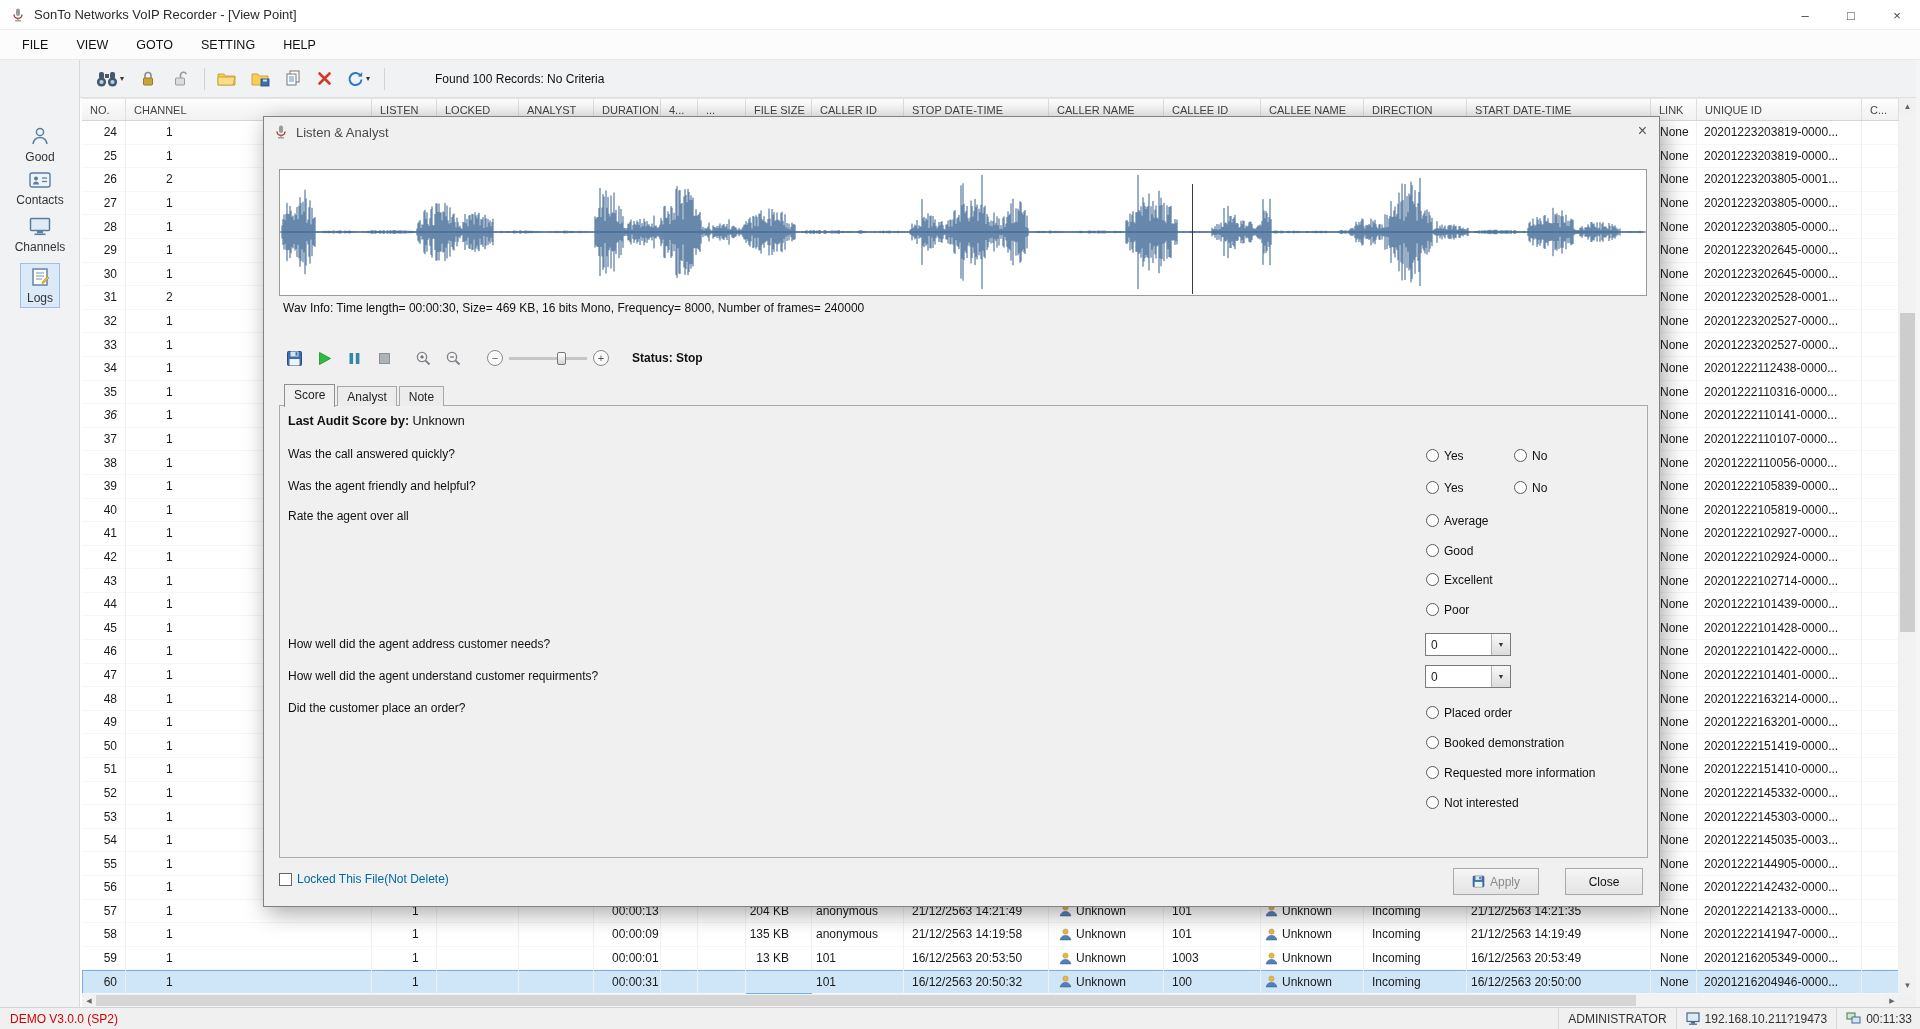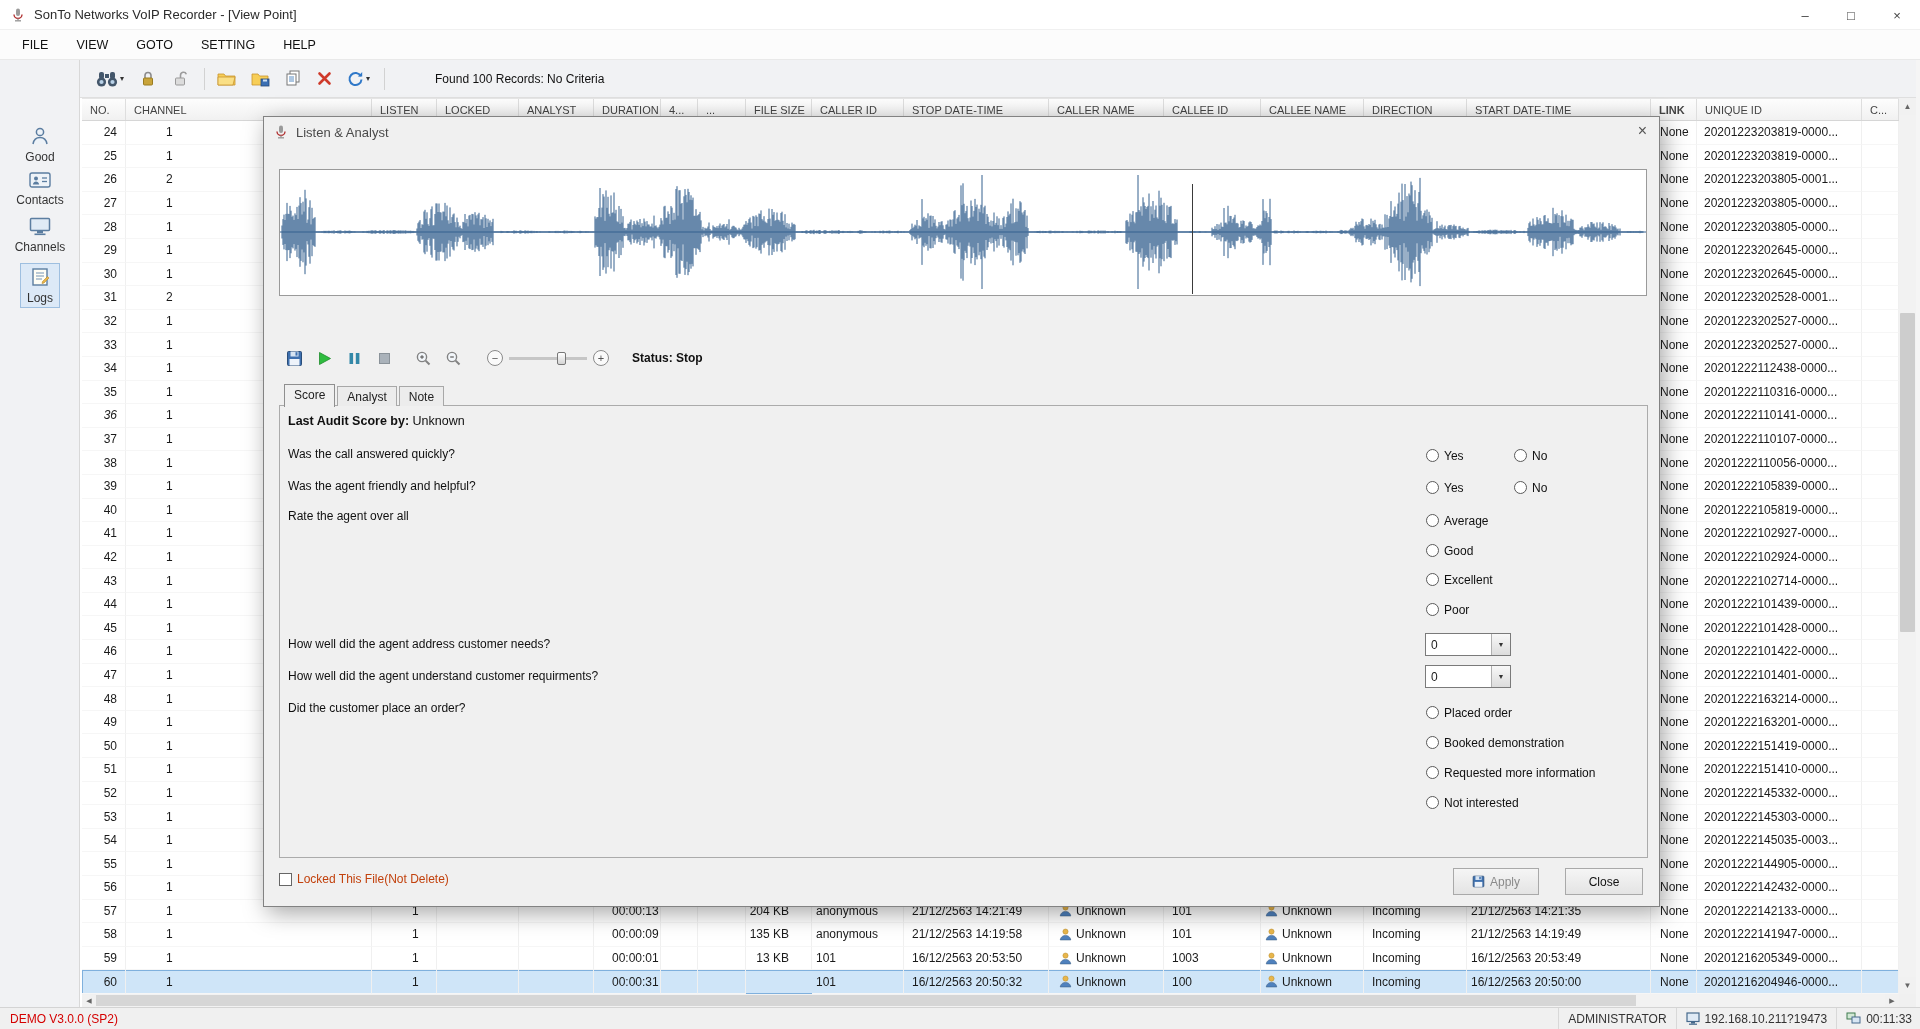--- a/index.html
+++ b/index.html
@@ -95,21 +95,21 @@
   .audit .b{font-weight:bold;}
   .q-label{position:absolute;left:24px;font-size:12px;color:#101010;z-index:5;white-space:nowrap;}
   .radio-opt{position:absolute;display:flex;align-items:center;height:15px;z-index:5;}
   .rb{width:13px;height:13px;border:1px solid #5a5a5a;border-radius:50%;background:#fff;margin-right:5px;flex:none;}
   .rlbl{font-size:12px;color:#101010;white-space:nowrap;}
   .wsel{position:absolute;width:86px;height:23px;background:#fff;border:1px solid #7a7a7a;display:flex;z-index:5;}
   .sel-val{flex:1;font-size:12px;padding:4px 0 0 5px;}
   .sel-btn{width:19px;background:linear-gradient(#f8f8f8,#dcdcdc);border-left:1px solid #b0b0b0;display:flex;align-items:center;justify-content:center;font-size:7px;color:#333;}
   .dlg-check{position:absolute;left:15px;top:755px;display:flex;align-items:center;z-index:5;}
   .cb{width:13px;height:13px;border:1px solid #666;background:#fff;margin-right:5px;}
-  .cb-label{font-size:12px;color:#c2410c;}
+  .cb-label{font-size:12px;color:#0369a1;}
   .dlg-btn{position:absolute;top:751px;height:27px;border:1px solid #a9a9a9;background:linear-gradient(#f5f5f5,#e4e4e4);display:flex;align-items:center;justify-content:center;font-size:12px;z-index:5;}
   .apply{left:1189px;width:86px;color:#8a8a8a;}
   .apply .icn{margin-right:5px;}
   .closebtn{left:1301px;width:78px;color:#111;}
 </style>
 </head>
 <body>
 
 <div class="titlebar">
   <span class="icn" id="app-icon">
@@ -262,21 +262,21 @@
     <div class="gh-cell" style="width: 37px;">4...</div>
     <div class="gh-cell" style="width: 48px;">...</div>
     <div class="gh-cell" style="width: 66px;">FILE SIZE</div>
     <div class="gh-cell" style="width: 92px;">CALLER ID</div>
     <div class="gh-cell" style="width: 145px;">STOP DATE-TIME</div>
     <div class="gh-cell" style="width: 115px;">CALLER NAME</div>
     <div class="gh-cell" style="width: 97px;">CALLEE ID</div>
     <div class="gh-cell" style="width: 103px;">CALLEE NAME</div>
     <div class="gh-cell" style="width: 103px;">DIRECTION</div>
     <div class="gh-cell" style="width: 184px;">START DATE-TIME</div>
-    <div class="gh-cell" style="width: 46px; font-weight: bold;">LINK</div>
+    <div class="gh-cell" style="width: 46px;">LINK</div>
     <div class="gh-cell" style="width: 165px;">UNIQUE ID</div>
     <div class="gh-cell" style="width: 37px;">C...</div>
   </div>
 <div class="grid-body">
     <div class="grid-row">
       <div class="g-cell c-no" style="width: 44px;">
         <span>24</span>
       </div>
       <div class="g-cell c-channel" style="width: 246px;">
         <span>1</span>
@@ -1531,20 +1531,21 @@
   </div>
 
   <div class="wavebox">
     <svg id="wave-svg" width="1366" height="125" fill="none">
         <line x1="0" y1="62" x2="1366" y2="62" stroke="#35618f" stroke-width="1"></line>
         <path d="M2 55.5L2 68.5M3 49.1L3 74.9M4 44.6L4 79.4M5 50.0L5 74.0M6 43.9L6 80.1M7 32.9L7 91.1M8 43.8L8 80.2M9 44.0L9 80.0M10 35.9L10 88.1M11 40.7L11 83.3M12 46.8L12 77.2M13 45.6L13 78.4M14 49.9L14 74.1M15 43.4L15 80.6M16 45.1L16 78.9M17 36.9L17 87.1M18 49.0L18 75.0M19 35.6L19 88.4M20 27.2L20 96.8M21 33.1L21 90.9M22 44.5L22 79.5M23 31.7L23 92.3M24 41.6L24 82.4M25 19.8L25 104.2M26 28.4L26 95.6M27 52.9L27 71.1M28 49.5L28 74.5M29 37.2L29 86.8M30 30.3L30 93.7M31 54.4L31 69.6M32 37.8L32 86.2M33 49.0L33 75.0M34 47.9L34 76.1M35 47.2L35 76.8M36 61.4L36 62.6M37 61.4L37 62.6M38 61.4L38 62.6M39 61.4L39 62.6M40 61.4L40 62.6M41 61.4L41 62.6M42 61.2L42 62.8M43 61.4L43 62.6M44 60.8L44 63.2M45 61.0L45 63.0M46 60.8L46 63.2M47 61.4L47 62.6M48 60.8L48 63.2M49 60.8L49 63.2M50 60.9L50 63.1M51 61.4L51 62.6M52 60.7L52 63.3M53 61.4L53 62.6M54 60.3L54 63.7M55 61.4L55 62.6M56 61.0L56 63.0M57 61.0L57 63.0M58 60.6L58 63.4M59 60.9L59 63.1M60 60.3L60 63.7M61 60.6L61 63.4M62 61.4L62 62.6M63 61.2L63 62.8M64 61.3L64 62.7M65 60.5L65 63.5M66 61.0L66 63.0M67 60.8L67 63.2M68 61.0L68 63.0M69 60.6L69 63.4M70 60.7L70 63.3M71 61.0L71 63.0M72 61.1L72 62.9M73 61.3L73 62.7M74 61.2L74 62.8M75 61.2L75 62.8M76 61.4L76 62.6M77 61.4L77 62.6M78 61.4L78 62.6M79 61.4L79 62.6M80 61.4L80 62.6M81 61.4L81 62.6M82 61.4L82 62.6M83 61.1L83 62.9M84 61.3L84 62.7M85 61.3L85 62.7M86 61.4L86 62.6M87 60.9L87 63.1M88 61.1L88 62.9M89 60.7L89 63.3M90 61.4L90 62.6M91 60.4L91 63.6M92 60.4L92 63.6M93 60.4L93 63.6M94 61.2L94 62.8M95 60.2L95 63.8M96 60.5L96 63.5M97 61.0L97 63.0M98 61.3L98 62.7M99 60.8L99 63.2M100 60.2L100 63.8M101 60.7L101 63.3M102 61.1L102 62.9M103 60.5L103 63.5M104 60.0L104 64.0M105 61.4L105 62.6M106 61.3L106 62.7M107 60.4L107 63.6M108 60.5L108 63.5M109 61.2L109 62.8M110 60.3L110 63.7M111 60.4L111 63.6M112 61.4L112 62.6M113 60.2L113 63.8M114 60.0L114 64.0M115 60.3L115 63.7M116 60.5L116 63.5M117 61.0L117 63.0M118 60.4L118 63.6M119 60.5L119 63.5M120 60.7L120 63.3M121 60.3L121 63.7M122 61.4L122 62.6M123 60.3L123 63.7M124 61.4L124 62.6M125 60.4L125 63.6M126 60.5L126 63.5M127 61.3L127 62.7M128 60.7L128 63.3M129 61.2L129 62.8M130 60.7L130 63.3M131 60.8L131 63.2M132 61.2L132 62.8M133 60.9L133 63.1M134 61.2L134 62.8M135 61.3L135 62.7M136 61.4L136 62.6M137 58.5L137 65.5M138 53.2L138 70.8M139 51.6L139 72.4M140 50.1L140 73.9M141 58.0L141 66.0M142 54.3L142 69.7M143 54.8L143 69.2M144 41.5L144 82.5M145 39.8L145 84.2M146 48.8L146 75.2M147 42.3L147 81.7M148 54.2L148 69.8M149 55.9L149 68.1M150 48.2L150 75.8M151 39.2L151 84.8M152 36.4L152 87.6M153 55.4L153 68.6M154 55.2L154 68.8M155 44.0L155 80.0M156 33.4L156 90.6M157 33.5L157 90.5M158 42.0L158 82.0M159 33.5L159 90.5M160 42.2L160 81.8M161 42.5L161 81.5M162 50.3L162 73.7M163 41.6L163 82.4M164 41.7L164 82.3M165 32.9L165 91.1M166 46.3L166 77.7M167 35.5L167 88.5M168 50.3L168 73.7M169 53.7L169 70.3M170 37.4L170 86.6M171 53.0L171 71.0M172 47.1L172 76.9M173 44.5L173 79.5M174 43.5L174 80.5M175 52.1L175 71.9M176 57.3L176 66.7M177 47.6L177 76.4M178 52.2L178 71.8M179 57.2L179 66.8M180 55.7L180 68.3M181 58.1L181 65.9M182 58.9L182 65.1M183 51.9L183 72.1M184 52.4L184 71.6M185 44.0L185 80.0M186 53.2L186 70.8M187 49.0L187 75.0M188 56.4L188 67.6M189 45.6L189 78.4M190 44.9L190 79.1M191 49.7L191 74.3M192 43.9L192 80.1M193 44.2L193 79.8M194 54.5L194 69.5M195 42.2L195 81.8M196 45.4L196 78.6M197 48.3L197 75.7M198 44.4L198 79.6M199 42.8L199 81.2M200 55.3L200 68.7M201 49.2L201 74.8M202 49.5L202 74.5M203 47.1L203 76.9M204 58.0L204 66.0M205 44.8L205 79.2M206 48.3L206 75.7M207 57.0L207 67.0M208 48.8L208 75.2M209 52.7L209 71.3M210 50.4L210 73.6M211 56.1L211 67.9M212 52.1L212 71.9M213 48.8L213 75.2M214 61.4L214 62.6M215 61.4L215 62.6M216 61.4L216 62.6M217 61.4L217 62.6M218 61.4L218 62.6M219 61.4L219 62.6M220 61.4L220 62.6M221 60.9L221 63.1M222 61.1L222 62.9M223 61.2L223 62.8M224 61.4L224 62.6M225 61.4L225 62.6M226 61.4L226 62.6M227 61.0L227 63.0M228 61.1L228 62.9M229 61.2L229 62.8M230 61.4L230 62.6M231 61.4L231 62.6M232 61.2L232 62.8M233 61.2L233 62.8M234 60.3L234 63.7M235 61.0L235 63.0M236 60.7L236 63.3M237 61.2L237 62.8M238 61.3L238 62.7M239 61.2L239 62.8M240 60.3L240 63.7M241 60.6L241 63.4M242 60.9L242 63.1M243 61.2L243 62.8M244 61.1L244 62.9M245 60.4L245 63.6M246 60.7L246 63.3M247 61.0L247 63.0M248 60.5L248 63.5M249 61.2L249 62.8M250 60.9L250 63.1M251 60.9L251 63.1M252 60.8L252 63.2M253 61.4L253 62.6M254 60.9L254 63.1M255 61.4L255 62.6M256 61.2L256 62.8M257 61.0L257 63.0M258 61.4L258 62.6M259 61.4L259 62.6M260 61.2L260 62.8M261 61.4L261 62.6M262 61.4L262 62.6M263 61.4L263 62.6M264 61.4L264 62.6M265 61.4L265 62.6M266 61.4L266 62.6M267 61.4L267 62.6M268 61.4L268 62.6M269 61.1L269 62.9M270 61.2L270 62.8M271 61.4L271 62.6M272 61.3L272 62.7M273 61.4L273 62.6M274 61.4L274 62.6M275 61.1L275 62.9M276 60.9L276 63.1M277 61.4L277 62.6M278 60.9L278 63.1M279 61.4L279 62.6M280 61.0L280 63.0M281 61.3L281 62.7M282 61.4L282 62.6M283 61.1L283 62.9M284 60.6L284 63.4M285 60.6L285 63.4M286 61.4L286 62.6M287 60.6L287 63.4M288 61.4L288 62.6M289 60.9L289 63.1M290 61.3L290 62.7M291 60.9L291 63.1M292 61.0L292 63.0M293 61.2L293 62.8M294 61.2L294 62.8M295 61.4L295 62.6M296 61.4L296 62.6M297 61.4L297 62.6M298 61.2L298 62.8M299 61.4L299 62.6M300 60.8L300 63.2M301 61.0L301 63.0M302 61.3L302 62.7M303 61.3L303 62.7M304 61.4L304 62.6M305 61.3L305 62.7M306 61.1L306 62.9M307 61.4L307 62.6M308 61.2L308 62.8M309 61.4L309 62.6M310 61.4L310 62.6M311 61.4L311 62.6M312 61.4L312 62.6M313 61.4L313 62.6M314 61.4L314 62.6M315 46.4L315 77.6M316 48.7L316 75.3M317 47.2L317 76.8M318 47.1L318 76.9M319 38.0L319 86.0M320 18.0L320 106.0M321 47.2L321 76.8M322 37.6L322 86.4M323 24.1L323 99.9M324 26.6L324 97.4M325 50.9L325 73.1M326 20.4L326 103.6M327 37.8L327 86.2M328 26.8L328 97.2M329 43.8L329 80.2M330 46.4L330 77.6M331 25.4L331 98.6M332 42.9L332 81.1M333 42.4L333 81.6M334 22.5L334 101.5M335 43.4L335 80.6M336 39.8L336 84.2M337 51.3L337 72.7M338 52.2L338 71.8M339 36.0L339 88.0M340 53.9L340 70.1M341 38.9L341 85.1M342 52.6L342 71.4M343 46.2L343 77.8M344 58.2L344 65.8M345 57.9L345 66.1M346 59.6L346 64.4M347 58.0L347 66.0M348 53.7L348 70.3M349 53.7L349 70.3M350 51.9L350 72.1M351 49.5L351 74.5M352 59.5L352 64.5M353 55.0L353 69.0M354 51.1L354 72.9M355 53.8L355 70.2M356 55.1L356 68.9M357 50.5L357 73.5M358 52.1L358 71.9M359 54.9L359 69.1M360 49.0L360 75.0M361 57.3L361 66.7M362 53.2L362 70.8M363 55.9L363 68.1M364 48.5L364 75.5M365 51.6L365 72.4M366 56.4L366 67.6M367 51.1L367 72.9M368 54.5L368 69.5M369 54.5L369 69.5M370 56.5L370 67.5M371 56.5L371 67.5M372 53.6L372 70.4M373 57.5L373 66.5M374 45.6L374 78.4M375 56.1L375 67.9M376 55.4L376 68.6M377 57.3L377 66.7M378 58.4L378 65.6M379 56.8L379 67.2M380 54.6L380 69.4M381 48.1L381 75.9M382 50.5L382 73.5M383 54.4L383 69.6M384 36.5L384 87.5M385 35.8L385 88.2M386 47.9L386 76.1M387 47.7L387 76.3M388 41.4L388 82.6M389 44.0L389 80.0M390 54.0L390 70.0M391 36.1L391 87.9M392 37.7L392 86.3M393 50.2L393 73.8M394 42.8L394 81.2M395 49.6L395 74.4M396 19.0L396 105.0M397 16.2L397 107.8M398 45.7L398 78.3M399 20.3L399 103.7M400 20.2L400 103.8M401 33.8L401 90.2M402 33.0L402 91.0M403 49.6L403 74.4M404 26.3L404 97.7M405 19.1L405 104.9M406 24.9L406 99.1M407 32.3L407 91.7M408 18.8L408 105.2M409 22.0L409 102.0M410 29.8L410 94.2M411 25.3L411 98.7M412 30.1L412 93.9M413 27.6L413 96.4M414 45.8L414 78.2M415 45.8L415 78.2M416 39.2L416 84.8M417 45.8L417 78.2M418 45.1L418 78.9M419 44.1L419 79.9M420 41.9L420 82.1M421 50.4L421 73.6M422 59.3L422 64.7M423 56.9L423 67.1M424 60.3L424 63.7M425 57.8L425 66.2M426 58.8L426 65.2M427 58.3L427 65.7M428 56.5L428 67.5M429 52.5L429 71.5M430 59.0L430 65.0M431 60.5L431 63.5M432 60.5L432 63.5M433 55.4L433 68.6M434 56.8L434 67.2M435 57.3L435 66.7M436 57.9L436 66.1M437 56.1L437 67.9M438 58.1L438 65.9M439 55.6L439 68.4M440 53.5L440 70.5M441 58.0L441 66.0M442 55.6L442 68.4M443 54.7L443 69.3M444 54.0L444 70.0M445 57.4L445 66.6M446 56.3L446 67.7M447 54.0L447 70.0M448 58.8L448 65.2M449 49.3L449 74.7M450 59.8L450 64.2M451 58.9L451 65.1M452 56.7L452 67.3M453 55.8L453 68.2M454 55.9L454 68.1M455 57.2L455 66.8M456 57.7L456 66.3M457 59.4L457 64.6M458 60.2L458 63.8M459 57.8L459 66.2M460 59.4L460 64.6M461 59.9L461 64.1M462 58.6L462 65.4M463 56.8L463 67.2M464 54.7L464 69.3M465 54.5L465 69.5M466 51.1L466 72.9M467 54.8L467 69.2M468 52.8L468 71.2M469 49.1L469 74.9M470 47.5L470 76.5M471 52.5L471 71.5M472 58.5L472 65.5M473 45.9L473 78.1M474 46.6L474 77.4M475 56.0L475 68.0M476 45.3L476 78.7M477 46.8L477 77.2M478 56.2L478 67.8M479 43.5L479 80.5M480 44.0L480 80.0M481 40.4L481 83.6M482 49.1L482 74.9M483 50.5L483 73.5M484 46.2L484 77.8M485 51.5L485 72.5M486 52.5L486 71.5M487 53.2L487 70.8M488 49.0L488 75.0M489 38.6L489 85.4M490 48.6L490 75.4M491 56.1L491 67.9M492 39.0L492 85.0M493 44.8L493 79.2M494 42.1L494 81.9M495 50.9L495 73.1M496 50.1L496 73.9M497 42.5L497 81.5M498 49.7L498 74.3M499 50.2L499 73.8M500 51.7L500 72.3M501 43.0L501 81.0M502 41.7L502 82.3M503 50.8L503 73.2M504 55.0L504 69.0M505 44.2L505 79.8M506 57.4L506 66.6M507 53.0L507 71.0M508 58.5L508 65.5M509 53.7L509 70.3M510 59.1L510 64.9M511 56.8L511 67.2M512 52.6L512 71.4M513 54.6L513 69.4M514 53.9L514 70.1M515 54.8L515 69.2M516 61.4L516 62.6M517 61.3L517 62.7M518 61.4L518 62.6M519 61.4L519 62.6M520 61.4L520 62.6M521 61.4L521 62.6M522 61.0L522 63.0M523 61.1L523 62.9M524 61.4L524 62.6M525 61.0L525 63.0M526 60.4L526 63.6M527 60.4L527 63.6M528 61.4L528 62.6M529 61.0L529 63.0M530 60.5L530 63.5M531 60.1L531 63.9M532 61.3L532 62.7M533 60.3L533 63.7M534 59.8L534 64.2M535 61.2L535 62.8M536 60.8L536 63.2M537 60.5L537 63.5M538 61.1L538 62.9M539 60.0L539 64.0M540 60.0L540 64.0M541 61.4L541 62.6M542 61.4L542 62.6M543 61.4L543 62.6M544 60.4L544 63.6M545 60.1L545 63.9M546 60.4L546 63.6M547 61.2L547 62.8M548 61.3L548 62.7M549 61.3L549 62.7M550 60.8L550 63.2M551 61.4L551 62.6M552 60.2L552 63.8M553 61.3L553 62.7M554 60.5L554 63.5M555 61.2L555 62.8M556 60.4L556 63.6M557 61.2L557 62.8M558 60.4L558 63.6M559 60.0L559 64.0M560 61.1L560 62.9M561 61.4L561 62.6M562 61.1L562 62.9M563 60.9L563 63.1M564 61.2L564 62.8M565 61.3L565 62.7M566 61.4L566 62.6M567 61.3L567 62.7M568 61.0L568 63.0M569 61.4L569 62.6M570 60.9L570 63.1M571 61.3L571 62.7M572 61.1L572 62.9M573 61.3L573 62.7M574 61.4L574 62.6M575 61.4L575 62.6M576 61.4L576 62.6M577 61.4L577 62.6M578 60.9L578 63.1M579 60.9L579 63.1M580 60.1L580 63.9M581 60.6L581 63.4M582 60.5L582 63.5M583 61.2L583 62.8M584 61.1L584 62.9M585 61.1L585 62.9M586 61.2L586 62.8M587 61.4L587 62.6M588 61.4L588 62.6M589 61.4L589 62.6M590 61.4L590 62.6M591 61.4L591 62.6M592 61.2L592 62.8M593 61.4L593 62.6M594 61.4L594 62.6M595 61.0L595 63.0M596 61.4L596 62.6M597 61.4L597 62.6M598 61.4L598 62.6M599 61.4L599 62.6M600 60.8L600 63.2M601 61.1L601 62.9M602 61.4L602 62.6M603 60.6L603 63.4M604 60.9L604 63.1M605 61.4L605 62.6M606 61.1L606 62.9M607 60.8L607 63.2M608 61.2L608 62.8M609 60.6L609 63.4M610 60.7L610 63.3M611 61.4L611 62.6M612 61.2L612 62.8M613 61.4L613 62.6M614 61.4L614 62.6M615 61.1L615 62.9M616 61.4L616 62.6M617 61.0L617 63.0M618 60.7L618 63.3M619 61.4L619 62.6M620 61.4L620 62.6M621 61.1L621 62.9M622 61.4L622 62.6M623 61.4L623 62.6M624 61.2L624 62.8M625 61.4L625 62.6M626 61.4L626 62.6M627 61.4L627 62.6M628 61.4L628 62.6M629 61.4L629 62.6M630 60.0L630 64.0M631 58.9L631 65.1M632 53.6L632 70.4M633 58.1L633 65.9M634 56.7L634 67.3M635 54.7L635 69.3M636 55.8L636 68.2M637 50.0L637 74.0M638 58.7L638 65.3M639 55.4L639 68.6M640 56.2L640 67.8M641 56.7L641 67.3M642 29.1L642 94.9M643 48.4L643 75.6M644 46.8L644 77.2M645 51.2L645 72.8M646 48.2L646 75.8M647 49.8L647 74.2M648 43.3L648 80.7M649 57.9L649 66.1M650 45.8L650 78.2M651 45.6L651 78.4M652 56.5L652 67.5M653 46.0L653 78.0M654 52.9L654 71.1M655 49.4L655 74.6M656 55.8L656 68.2M657 58.4L657 65.6M658 56.5L658 67.5M659 52.0L659 72.0M660 55.2L660 68.8M661 51.7L661 72.3M662 51.2L662 72.8M663 55.3L663 68.7M664 58.9L664 65.1M665 59.5L665 64.5M666 54.7L666 69.3M667 54.3L667 69.7M668 50.5L668 73.5M669 56.6L669 67.4M670 49.5L670 74.5M671 49.8L671 74.2M672 56.5L672 67.5M673 49.4L673 74.6M674 41.2L674 82.8M675 40.2L675 83.8M676 53.9L676 70.1M677 48.5L677 75.5M678 47.2L678 76.8M679 44.9L679 79.1M680 51.5L680 72.5M681 15.4L681 108.6M682 35.2L682 88.8M683 13.3L683 110.7M684 33.8L684 90.2M685 43.2L685 80.8M686 41.1L686 82.9M687 35.9L687 88.1M688 48.2L688 75.8M689 51.4L689 72.6M690 47.5L690 76.5M691 30.5L691 93.5M692 36.0L692 88.0M693 46.6L693 77.4M694 40.9L694 83.1M695 28.9L695 95.1M696 36.9L696 87.1M697 34.6L697 89.4M698 51.0L698 73.0M699 38.7L699 85.3M700 42.2L700 81.8M701 34.8L701 89.2M702 5.0L702 119.0M703 43.4L703 80.6M704 37.3L704 86.7M705 35.7L705 88.3M706 54.0L706 70.0M707 44.0L707 80.0M708 46.7L708 77.3M709 52.0L709 72.0M710 55.6L710 68.4M711 50.5L711 73.5M712 56.4L712 67.6M713 51.0L713 73.0M714 42.5L714 81.5M715 54.8L715 69.2M716 52.9L716 71.1M717 46.3L717 77.7M718 55.2L718 68.8M719 48.4L719 75.6M720 58.9L720 65.1M721 55.2L721 68.8M722 58.9L722 65.1M723 47.9L723 76.1M724 46.4L724 77.6M725 57.1L725 66.9M726 53.6L726 70.4M727 47.0L727 77.0M728 41.4L728 82.6M729 45.4L729 78.6M730 43.8L730 80.2M731 33.4L731 90.6M732 53.4L732 70.6M733 28.7L733 95.3M734 53.2L734 70.8M735 52.0L735 72.0M736 38.3L736 85.7M737 51.7L737 72.3M738 38.7L738 85.3M739 40.9L739 83.1M740 31.2L740 92.8M741 32.4L741 91.6M742 42.5L742 81.5M743 44.6L743 79.4M744 41.5L744 82.5M745 40.0L745 84.0M746 56.9L746 67.1M747 45.6L747 78.4M748 58.1L748 65.9M749 61.4L749 62.6M750 61.4L750 62.6M751 61.4L751 62.6M752 61.4L752 62.6M753 61.4L753 62.6M754 61.4L754 62.6M755 61.3L755 62.7M756 61.4L756 62.6M757 61.0L757 63.0M758 61.0L758 63.0M759 61.1L759 62.9M760 60.8L760 63.2M761 61.4L761 62.6M762 61.2L762 62.8M763 60.9L763 63.1M764 61.3L764 62.7M765 61.0L765 63.0M766 61.0L766 63.0M767 61.4L767 62.6M768 61.4L768 62.6M769 60.8L769 63.2M770 60.7L770 63.3M771 60.7L771 63.3M772 61.4L772 62.6M773 61.1L773 62.9M774 61.3L774 62.7M775 60.8L775 63.2M776 61.4L776 62.6M777 60.9L777 63.1M778 61.4L778 62.6M779 60.9L779 63.1M780 61.4L780 62.6M781 61.4L781 62.6M782 61.1L782 62.9M783 61.1L783 62.9M784 61.4L784 62.6M785 61.4L785 62.6M786 61.4L786 62.6M787 61.3L787 62.7M788 61.4L788 62.6M789 61.4L789 62.6M790 61.4L790 62.6M791 61.4L791 62.6M792 61.3L792 62.7M793 61.2L793 62.8M794 61.4L794 62.6M795 61.4L795 62.6M796 61.4L796 62.6M797 60.9L797 63.1M798 61.4L798 62.6M799 61.4L799 62.6M800 60.7L800 63.3M801 61.0L801 63.0M802 60.9L802 63.1M803 61.2L803 62.8M804 61.3L804 62.7M805 61.4L805 62.6M806 61.2L806 62.8M807 61.4L807 62.6M808 60.8L808 63.2M809 60.5L809 63.5M810 60.8L810 63.2M811 60.8L811 63.2M812 60.9L812 63.1M813 61.4L813 62.6M814 60.7L814 63.3M815 60.8L815 63.2M816 61.4L816 62.6M817 61.3L817 62.7M818 60.4L818 63.6M819 60.7L819 63.3M820 61.2L820 62.8M821 60.5L821 63.5M822 61.4L822 62.6M823 60.5L823 63.5M824 61.2L824 62.8M825 60.5L825 63.5M826 61.2L826 62.8M827 61.4L827 62.6M828 61.0L828 63.0M829 61.4L829 62.6M830 61.4L830 62.6M831 61.4L831 62.6M832 61.1L832 62.9M833 61.3L833 62.7M834 61.3L834 62.7M835 60.7L835 63.3M836 61.4L836 62.6M837 61.0L837 63.0M838 61.0L838 63.0M839 61.3L839 62.7M840 61.0L840 63.0M841 61.1L841 62.9M842 61.4L842 62.6M843 61.4L843 62.6M844 61.4L844 62.6M845 61.4L845 62.6M846 50.7L846 73.3M847 50.0L847 74.0M848 51.7L848 72.3M849 56.4L849 67.6M850 43.6L850 80.4M851 52.1L851 71.9M852 44.7L852 79.3M853 41.1L853 82.9M854 51.7L854 72.3M855 53.3L855 70.7M856 42.3L856 81.7M857 42.1L857 81.9M858 5.0L858 119.0M859 40.0L859 84.0M860 41.6L860 82.4M861 36.3L861 87.7M862 45.7L862 78.3M863 27.3L863 96.7M864 32.4L864 91.6M865 36.0L865 88.0M866 39.0L866 85.0M867 37.0L867 87.0M868 35.9L868 88.1M869 23.5L869 100.5M870 50.9L870 73.1M871 36.3L871 87.7M872 44.3L872 79.7M873 31.0L873 93.0M874 47.9L874 76.1M875 39.7L875 84.3M876 35.5L876 88.5M877 47.4L877 76.6M878 48.8L878 75.2M879 20.7L879 103.3M880 35.7L880 88.3M881 27.7L881 96.3M882 34.8L882 89.2M883 50.1L883 73.9M884 32.8L884 91.2M885 51.2L885 72.8M886 53.1L886 70.9M887 35.4L887 88.6M888 45.0L888 79.0M889 36.9L889 87.1M890 36.8L890 87.2M891 35.9L891 88.1M892 53.7L892 70.3M893 53.3L893 70.7M894 54.1L894 69.9M895 49.1L895 74.9M896 52.8L896 71.2M897 49.5L897 74.5M898 61.4L898 62.6M899 61.4L899 62.6M900 61.4L900 62.6M901 61.4L901 62.6M902 61.4L902 62.6M903 61.4L903 62.6M904 61.4L904 62.6M905 61.4L905 62.6M906 61.4L906 62.6M907 61.4L907 62.6M908 61.4L908 62.6M909 61.4L909 62.6M910 61.1L910 62.9M911 61.1L911 62.9M912 61.0L912 63.0M913 61.4L913 62.6M914 61.2L914 62.8M915 61.2L915 62.8M916 61.4L916 62.6M917 61.4L917 62.6M918 61.4L918 62.6M919 61.2L919 62.8M920 61.0L920 63.0M921 61.4L921 62.6M922 61.4L922 62.6M923 61.4L923 62.6M924 61.4L924 62.6M925 61.3L925 62.7M926 61.3L926 62.7M927 61.4L927 62.6M928 61.4L928 62.6M929 61.4L929 62.6M930 61.4L930 62.6M931 61.4L931 62.6M932 57.7L932 66.3M933 59.2L933 64.8M934 59.1L934 64.9M935 56.2L935 67.8M936 59.1L936 64.9M937 54.0L937 70.0M938 59.9L938 64.1M939 54.4L939 69.6M940 58.9L940 65.1M941 52.6L941 71.4M942 56.6L942 67.4M943 57.0L943 67.0M944 38.0L944 86.0M945 52.8L945 71.2M946 52.6L946 71.4M947 54.3L947 69.7M948 35.8L948 88.2M949 51.3L949 72.7M950 45.9L950 78.1M951 46.0L951 78.0M952 52.8L952 71.2M953 49.0L953 75.0M954 47.5L954 76.5M955 44.8L955 79.2M956 53.3L956 70.7M957 52.9L957 71.1M958 53.6L958 70.4M959 57.6L959 66.4M960 57.0L960 67.0M961 50.8L961 73.2M962 53.9L962 70.1M963 50.4L963 73.6M964 51.0L964 73.0M965 58.3L965 65.7M966 55.5L966 68.5M967 56.8L967 67.2M968 55.9L968 68.1M969 52.4L969 71.6M970 51.4L970 72.6M971 52.0L971 72.0M972 54.1L972 69.9M973 58.4L973 65.6M974 58.2L974 65.8M975 59.1L975 64.9M976 58.4L976 65.6M977 57.0L977 67.0M978 55.4L978 68.6M979 55.9L979 68.1M980 54.5L980 69.5M981 55.5L981 68.5M982 51.0L982 73.0M983 29.1L983 94.9M984 40.6L984 83.4M985 48.2L985 75.8M986 41.1L986 82.9M987 43.1L987 80.9M988 52.2L988 71.8M989 47.0L989 77.0M990 28.8L990 95.2M991 49.1L991 74.9M992 61.4L992 62.6M993 61.4L993 62.6M994 60.9L994 63.1M995 60.5L995 63.5M996 60.8L996 63.2M997 60.5L997 63.5M998 61.4L998 62.6M999 61.2L999 62.8M1000 61.4L1000 62.6M1001 60.5L1001 63.5M1002 61.0L1002 63.0M1003 60.9L1003 63.1M1004 61.4L1004 62.6M1005 61.4L1005 62.6M1006 61.4L1006 62.6M1007 61.3L1007 62.7M1008 60.9L1008 63.1M1009 60.8L1009 63.2M1010 61.3L1010 62.7M1011 61.4L1011 62.6M1012 61.1L1012 62.9M1013 61.4L1013 62.6M1014 60.5L1014 63.5M1015 61.2L1015 62.8M1016 61.0L1016 63.0M1017 61.1L1017 62.9M1018 60.8L1018 63.2M1019 61.4L1019 62.6M1020 61.1L1020 62.9M1021 61.4L1021 62.6M1022 61.4L1022 62.6M1023 61.4L1023 62.6M1024 61.4L1024 62.6M1025 61.4L1025 62.6M1026 61.2L1026 62.8M1027 61.0L1027 63.0M1028 61.0L1028 63.0M1029 61.4L1029 62.6M1030 61.4L1030 62.6M1031 61.4L1031 62.6M1032 61.2L1032 62.8M1033 61.1L1033 62.9M1034 60.9L1034 63.1M1035 61.4L1035 62.6M1036 60.7L1036 63.3M1037 60.9L1037 63.1M1038 61.0L1038 63.0M1039 61.4L1039 62.6M1040 60.8L1040 63.2M1041 60.8L1041 63.2M1042 61.2L1042 62.8M1043 60.9L1043 63.1M1044 61.0L1044 63.0M1045 61.3L1045 62.7M1046 60.6L1046 63.4M1047 61.2L1047 62.8M1048 61.4L1048 62.6M1049 61.4L1049 62.6M1050 61.1L1050 62.9M1051 61.4L1051 62.6M1052 61.2L1052 62.8M1053 61.4L1053 62.6M1054 61.4L1054 62.6M1055 61.4L1055 62.6M1056 61.4L1056 62.6M1057 61.4L1057 62.6M1058 61.1L1058 62.9M1059 61.3L1059 62.7M1060 60.6L1060 63.4M1061 59.9L1061 64.1M1062 60.0L1062 64.0M1063 60.8L1063 63.2M1064 60.9L1064 63.1M1065 60.3L1065 63.7M1066 60.6L1066 63.4M1067 60.6L1067 63.4M1068 61.4L1068 62.6M1069 60.2L1069 63.8M1070 59.3L1070 64.7M1071 57.9L1071 66.1M1072 58.9L1072 65.1M1073 57.8L1073 66.2M1074 59.6L1074 64.4M1075 55.9L1075 68.1M1076 51.7L1076 72.3M1077 54.4L1077 69.6M1078 55.7L1078 68.3M1079 52.0L1079 72.0M1080 54.6L1080 69.4M1081 51.2L1081 72.8M1082 48.5L1082 75.5M1083 49.2L1083 74.8M1084 56.4L1084 67.6M1085 58.8L1085 65.2M1086 55.3L1086 68.7M1087 54.9L1087 69.1M1088 55.8L1088 68.2M1089 54.0L1089 70.0M1090 55.0L1090 69.0M1091 48.6L1091 75.4M1092 57.2L1092 66.8M1093 50.8L1093 73.2M1094 52.9L1094 71.1M1095 49.8L1095 74.2M1096 54.3L1096 69.7M1097 57.3L1097 66.7M1098 58.7L1098 65.3M1099 54.5L1099 69.5M1100 53.9L1100 70.1M1101 58.5L1101 65.5M1102 54.5L1102 69.5M1103 57.7L1103 66.3M1104 57.7L1104 66.3M1105 44.3L1105 79.7M1106 57.3L1106 66.7M1107 44.9L1107 79.1M1108 57.0L1108 67.0M1109 48.5L1109 75.5M1110 46.0L1110 78.0M1111 31.1L1111 92.9M1112 47.0L1112 77.0M1113 46.7L1113 77.3M1114 40.4L1114 83.6M1115 36.5L1115 87.5M1116 46.5L1116 77.5M1117 43.9L1117 80.1M1118 33.6L1118 90.4M1119 22.6L1119 101.4M1120 49.0L1120 75.0M1121 31.7L1121 92.3M1122 13.6L1122 110.4M1123 30.1L1123 93.9M1124 50.8L1124 73.2M1125 14.0L1125 110.0M1126 46.6L1126 77.4M1127 26.1L1127 97.9M1128 42.3L1128 81.7M1129 23.5L1129 100.5M1130 25.4L1130 98.6M1131 11.6L1131 112.4M1132 15.2L1132 108.8M1133 31.4L1133 92.6M1134 34.1L1134 89.9M1135 20.2L1135 103.8M1136 37.1L1136 86.9M1137 50.7L1137 73.3M1138 33.2L1138 90.8M1139 22.0L1139 102.0M1140 7.9L1140 116.1M1141 40.8L1141 83.2M1142 48.7L1142 75.3M1143 45.4L1143 78.6M1144 43.1L1144 80.9M1145 40.5L1145 83.5M1146 46.2L1146 77.8M1147 39.5L1147 84.5M1148 53.1L1148 70.9M1149 41.8L1149 82.2M1150 45.4L1150 78.6M1151 51.9L1151 72.1M1152 47.8L1152 76.2M1153 60.3L1153 63.7M1154 59.5L1154 64.5M1155 59.0L1155 65.0M1156 58.3L1156 65.7M1157 51.2L1157 72.8M1158 58.1L1158 65.9M1159 58.7L1159 65.3M1160 55.8L1160 68.2M1161 58.2L1161 65.8M1162 54.6L1162 69.4M1163 59.0L1163 65.0M1164 57.3L1164 66.7M1165 55.6L1165 68.4M1166 59.0L1166 65.0M1167 59.5L1167 64.5M1168 56.3L1168 67.7M1169 55.0L1169 69.0M1170 55.4L1170 68.6M1171 54.9L1171 69.1M1172 59.2L1172 64.8M1173 56.1L1173 67.9M1174 54.5L1174 69.5M1175 56.3L1175 67.7M1176 55.9L1176 68.1M1177 59.6L1177 64.4M1178 59.8L1178 64.2M1179 56.3L1179 67.7M1180 55.9L1180 68.1M1181 58.2L1181 65.8M1182 59.0L1182 65.0M1183 57.6L1183 66.4M1184 59.1L1184 64.9M1185 59.1L1185 64.9M1186 60.2L1186 63.8M1187 58.5L1187 65.5M1188 57.9L1188 66.1M1189 60.9L1189 63.1M1190 61.4L1190 62.6M1191 61.4L1191 62.6M1192 61.3L1192 62.7M1193 61.4L1193 62.6M1194 61.0L1194 63.0M1195 61.3L1195 62.7M1196 61.0L1196 63.0M1197 61.0L1197 63.0M1198 60.9L1198 63.1M1199 60.5L1199 63.5M1200 60.7L1200 63.3M1201 61.4L1201 62.6M1202 60.3L1202 63.7M1203 60.7L1203 63.3M1204 60.6L1204 63.4M1205 60.2L1205 63.8M1206 60.7L1206 63.3M1207 60.8L1207 63.2M1208 60.0L1208 64.0M1209 60.3L1209 63.7M1210 59.7L1210 64.3M1211 59.9L1211 64.1M1212 61.1L1212 62.9M1213 59.8L1213 64.2M1214 60.1L1214 63.9M1215 59.6L1215 64.4M1216 59.9L1216 64.1M1217 59.8L1217 64.2M1218 61.4L1218 62.6M1219 60.5L1219 63.5M1220 61.3L1220 62.7M1221 60.0L1221 64.0M1222 60.7L1222 63.3M1223 60.4L1223 63.6M1224 60.7L1224 63.3M1225 60.5L1225 63.5M1226 60.5L1226 63.5M1227 60.0L1227 64.0M1228 61.1L1228 62.9M1229 60.1L1229 63.9M1230 61.4L1230 62.6M1231 59.9L1231 64.1M1232 61.2L1232 62.8M1233 61.4L1233 62.6M1234 60.3L1234 63.7M1235 60.0L1235 64.0M1236 60.9L1236 63.1M1237 61.2L1237 62.8M1238 61.3L1238 62.7M1239 61.4L1239 62.6M1240 61.1L1240 62.9M1241 61.4L1241 62.6M1242 61.3L1242 62.7M1243 61.4L1243 62.6M1244 60.9L1244 63.1M1245 61.4L1245 62.6M1246 61.4L1246 62.6M1247 61.4L1247 62.6M1248 57.9L1248 66.1M1249 53.2L1249 70.8M1250 51.6L1250 72.4M1251 55.9L1251 68.1M1252 55.7L1252 68.3M1253 48.5L1253 75.5M1254 54.4L1254 69.6M1255 56.2L1255 67.8M1256 54.8L1256 69.2M1257 47.1L1257 76.9M1258 49.8L1258 74.2M1259 54.2L1259 69.8M1260 48.2L1260 75.8M1261 51.2L1261 72.8M1262 54.5L1262 69.5M1263 54.3L1263 69.7M1264 45.7L1264 78.3M1265 45.0L1265 79.0M1266 51.3L1266 72.7M1267 51.3L1267 72.7M1268 48.3L1268 75.7M1269 52.8L1269 71.2M1270 53.0L1270 71.0M1271 53.4L1271 70.6M1272 53.5L1272 70.5M1273 37.8L1273 86.2M1274 52.9L1274 71.1M1275 44.0L1275 80.0M1276 45.3L1276 78.7M1277 43.3L1277 80.7M1278 53.0L1278 71.0M1279 45.1L1279 78.9M1280 57.2L1280 66.8M1281 46.1L1281 77.9M1282 40.3L1282 83.7M1283 46.3L1283 77.7M1284 52.4L1284 71.6M1285 52.8L1285 71.2M1286 44.7L1286 79.3M1287 55.8L1287 68.2M1288 50.8L1288 73.2M1289 56.2L1289 67.8M1290 50.8L1290 73.2M1291 48.7L1291 75.3M1292 49.7L1292 74.3M1293 49.8L1293 74.2M1294 58.8L1294 65.2M1295 59.8L1295 64.2M1296 59.9L1296 64.1M1297 60.3L1297 63.7M1298 60.2L1298 63.8M1299 60.0L1299 64.0M1300 57.7L1300 66.3M1301 57.6L1301 66.4M1302 56.2L1302 67.8M1303 58.5L1303 65.5M1304 60.2L1304 63.8M1305 57.3L1305 66.7M1306 57.6L1306 66.4M1307 57.1L1307 66.9M1308 54.3L1308 69.7M1309 56.6L1309 67.4M1310 57.9L1310 66.1M1311 52.0L1311 72.0M1312 52.2L1312 71.8M1313 54.2L1313 69.8M1314 53.5L1314 70.5M1315 56.6L1315 67.4M1316 57.6L1316 66.4M1317 52.4L1317 71.6M1318 58.7L1318 65.3M1319 57.6L1319 66.4M1320 52.2L1320 71.8M1321 59.7L1321 64.3M1322 53.7L1322 70.3M1323 52.3L1323 71.7M1324 57.0L1324 67.0M1325 56.3L1325 67.7M1326 56.8L1326 67.2M1327 58.3L1327 65.7M1328 59.2L1328 64.8M1329 53.0L1329 71.0M1330 55.8L1330 68.2M1331 60.0L1331 64.0M1332 54.2L1332 69.8M1333 56.2L1333 67.8M1334 56.8L1334 67.2M1335 55.3L1335 68.7M1336 57.5L1336 66.5M1337 59.4L1337 64.6M1338 58.6L1338 65.4M1339 60.8L1339 63.2M1340 58.5L1340 65.5M1341 61.4L1341 62.6M1342 61.4L1342 62.6M1343 61.4L1343 62.6M1344 61.4L1344 62.6M1345 61.4L1345 62.6M1346 61.4L1346 62.6M1347 61.3L1347 62.7M1348 61.1L1348 62.9M1349 61.4L1349 62.6M1350 61.1L1350 62.9M1351 61.1L1351 62.9M1352 61.4L1352 62.6M1353 61.2L1353 62.8M1354 61.2L1354 62.8M1355 61.4L1355 62.6M1356 61.1L1356 62.9M1357 61.4L1357 62.6M1358 61.1L1358 62.9M1359 61.3L1359 62.7M1360 60.8L1360 63.2M1361 61.2L1361 62.8M1362 61.2L1362 62.8M1363 61.4L1363 62.6" stroke="#35618f" stroke-width="1"></path>
       </svg>
     <div class="wave-cursor"></div>
   </div>
 
+  <div class="wavinfo wl1">Wav Info: Time length= 00:00:30, Size= 469 KB, 16 bits Mono, Frequency= 8000, Number of frames= 240000</div>
 
   <div class="controls">
     <span class="pc">
         <span class="ctl ctl-save-audio">
           <svg width="17" height="17" viewBox="0 0 17 17">
             <rect x="1.5" y="1.5" width="14" height="14" rx="1" fill="#3d6fae" stroke="#2a4d79"></rect>
             <rect x="4.5" y="1.5" width="8" height="5" fill="#d7e4f2"></rect>
             <rect x="9.5" y="2.2" width="2" height="3.4" fill="#3d6fae"></rect>
             <rect x="3.5" y="9" width="10" height="6.5" fill="#eef3fa"></rect>
           </svg>

